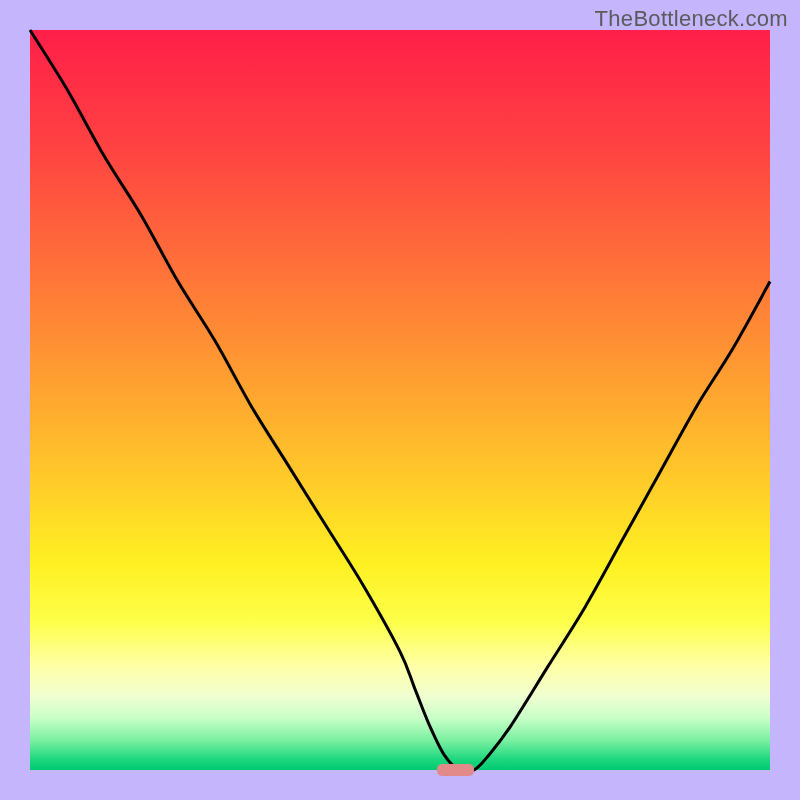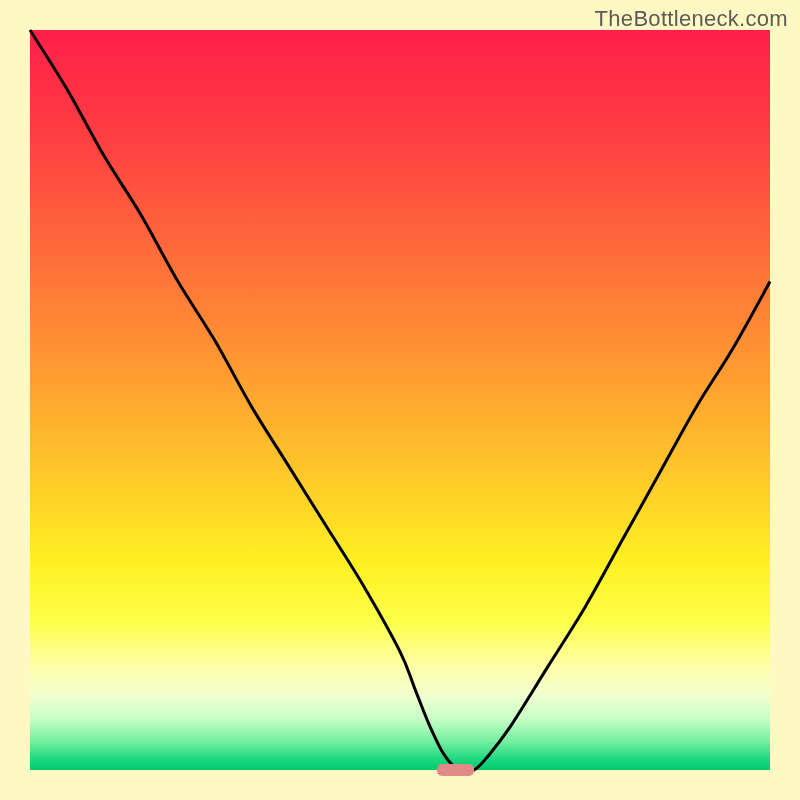--- a/index.html
+++ b/index.html
@@ -7,21 +7,21 @@
     padding: 0;
     width: 800px;
     height: 800px;
     overflow: hidden;
     background: #000;
   }
   .frame {
     position: relative;
     width: 800px;
     height: 800px;
-    background: #fef9c3;
+    background: #c4b5fd;
   }
   .watermark {
     position: absolute;
     top: 6px;
     right: 12px;
     font-family: Arial, Helvetica, sans-serif;
     font-size: 22px;
     font-weight: 500;
     color: #5b5b5b;
     letter-spacing: 0.3px;

